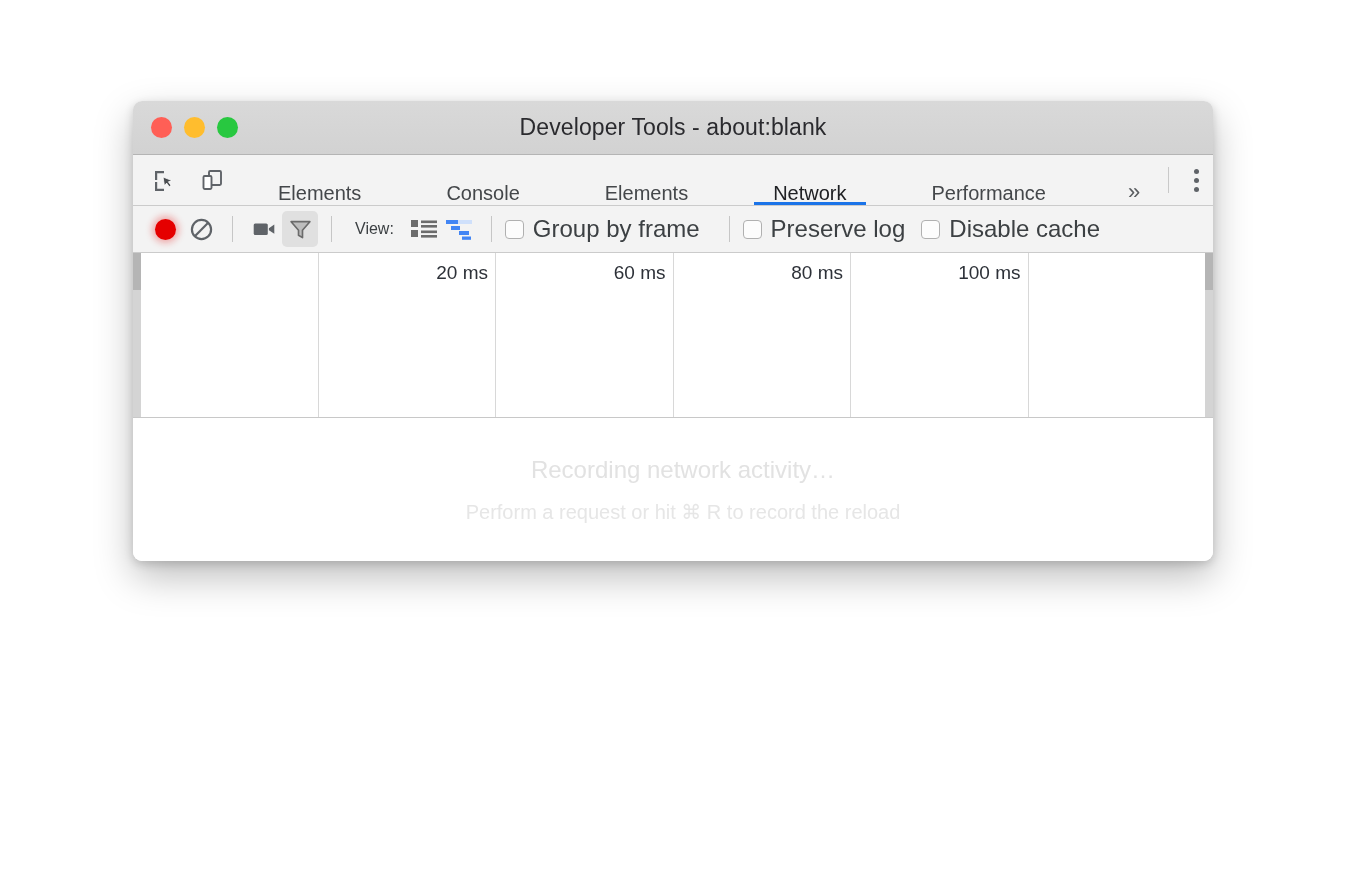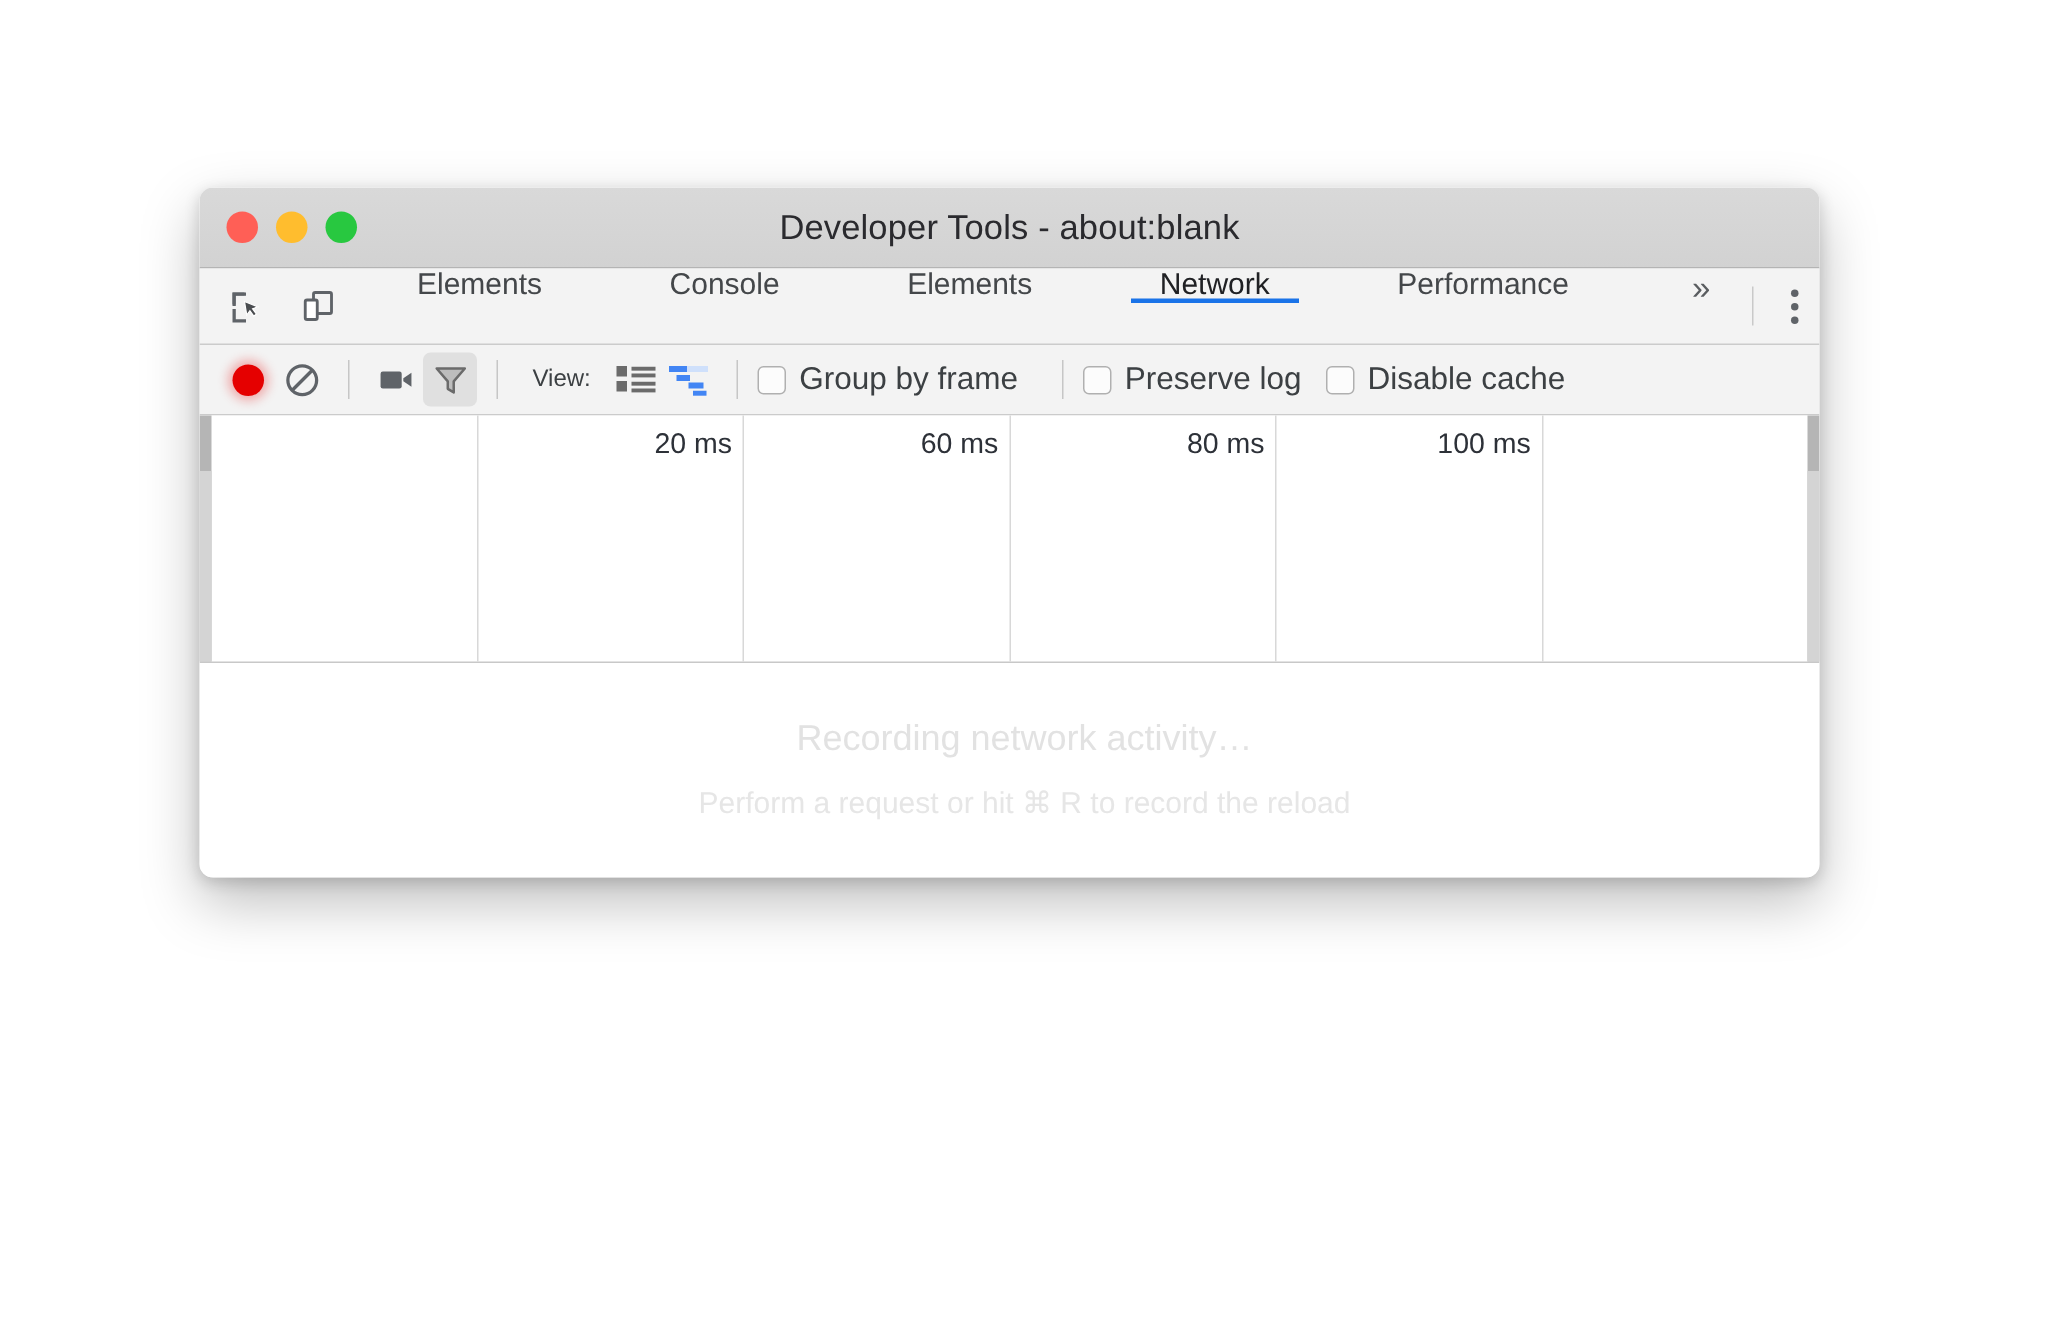--- a/index.html
+++ b/index.html
@@ -16,21 +16,20 @@
   .window {
     position: absolute;
     left: 133px; top: 101px;
     width: 1080px; height: 460px;
     border-radius: 9px;
     background: #ffffff;
     box-shadow: 0 16px 38px rgba(0,0,0,0.26), 0 3px 10px rgba(0,0,0,0.16);
     overflow: hidden;
     display: flex;
     flex-direction: column;
-    margin-top: 24px;
   }
 
   
   .titlebar {
     height: 54px;
     flex: 0 0 54px;
     background: linear-gradient(#d9d9d9, #d2d2d2);
     border-bottom: 1px solid #b4b4b4;
     display: flex;
     align-items: center;
@@ -80,21 +79,21 @@
     border-radius: 4px;
   }
   .vsep {
     width: 1px;
     background: #c9c9c9;
     margin: 12px 12px;
     align-self: stretch;
   }
   .tabs {
     display: flex;
-    align-items: flex-start;
+    align-items: flex-end;
     margin-left: 6px;
     gap: 47px;
   }
   .tab {
     display: flex;
     align-items: center;
     padding: 0 19px;
     font-size: 20px;
     color: #44474a;
     position: relative;
@@ -161,21 +160,21 @@
   }
   .view-label {
     font-size: 16px;
     color: #3c4043;
     margin: 0 12px 0 10px;
   }
   .checkitem {
     display: flex;
     align-items: center;
     gap: 9px;
-    font-size: 21px;
+    font-size: 24px;
     color: #3c4043;
     margin-right: 16px;
   }
   .cbox {
     width: 19px; height: 19px;
     border: 1px solid #b0b0b0;
     border-radius: 4px;
     background: #fcfcfc;
     flex: 0 0 19px;
   }

